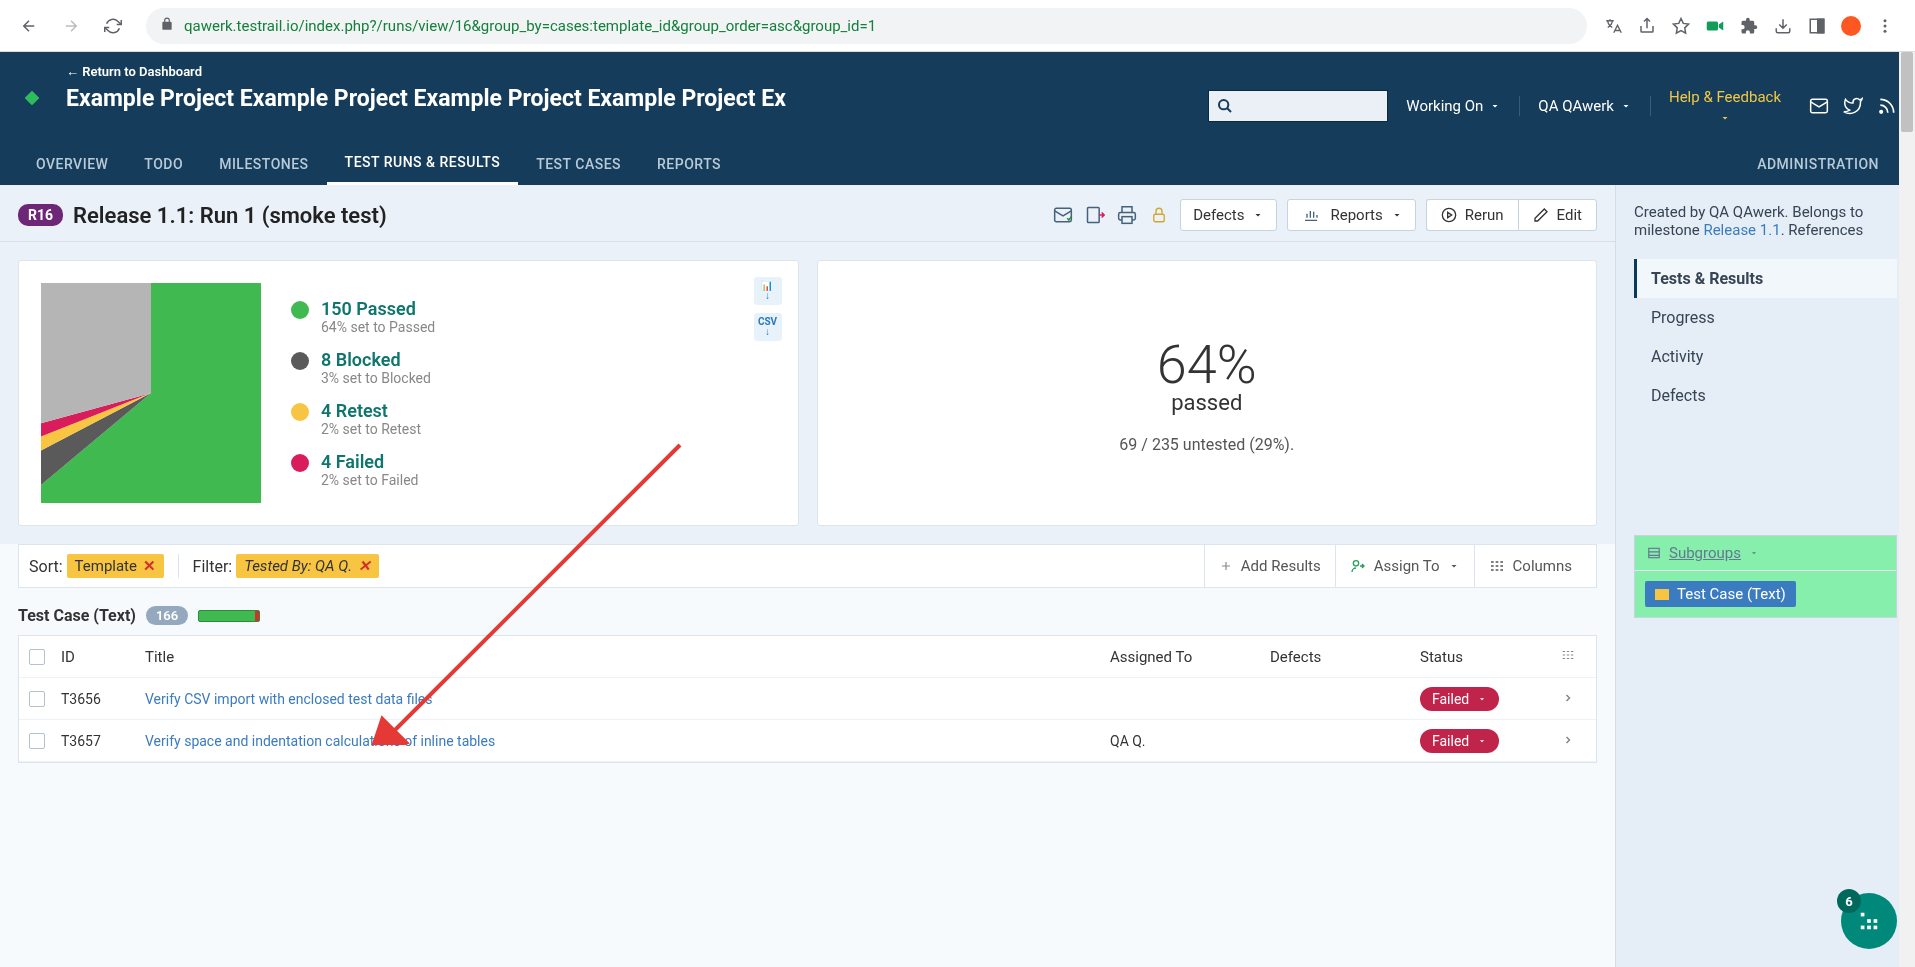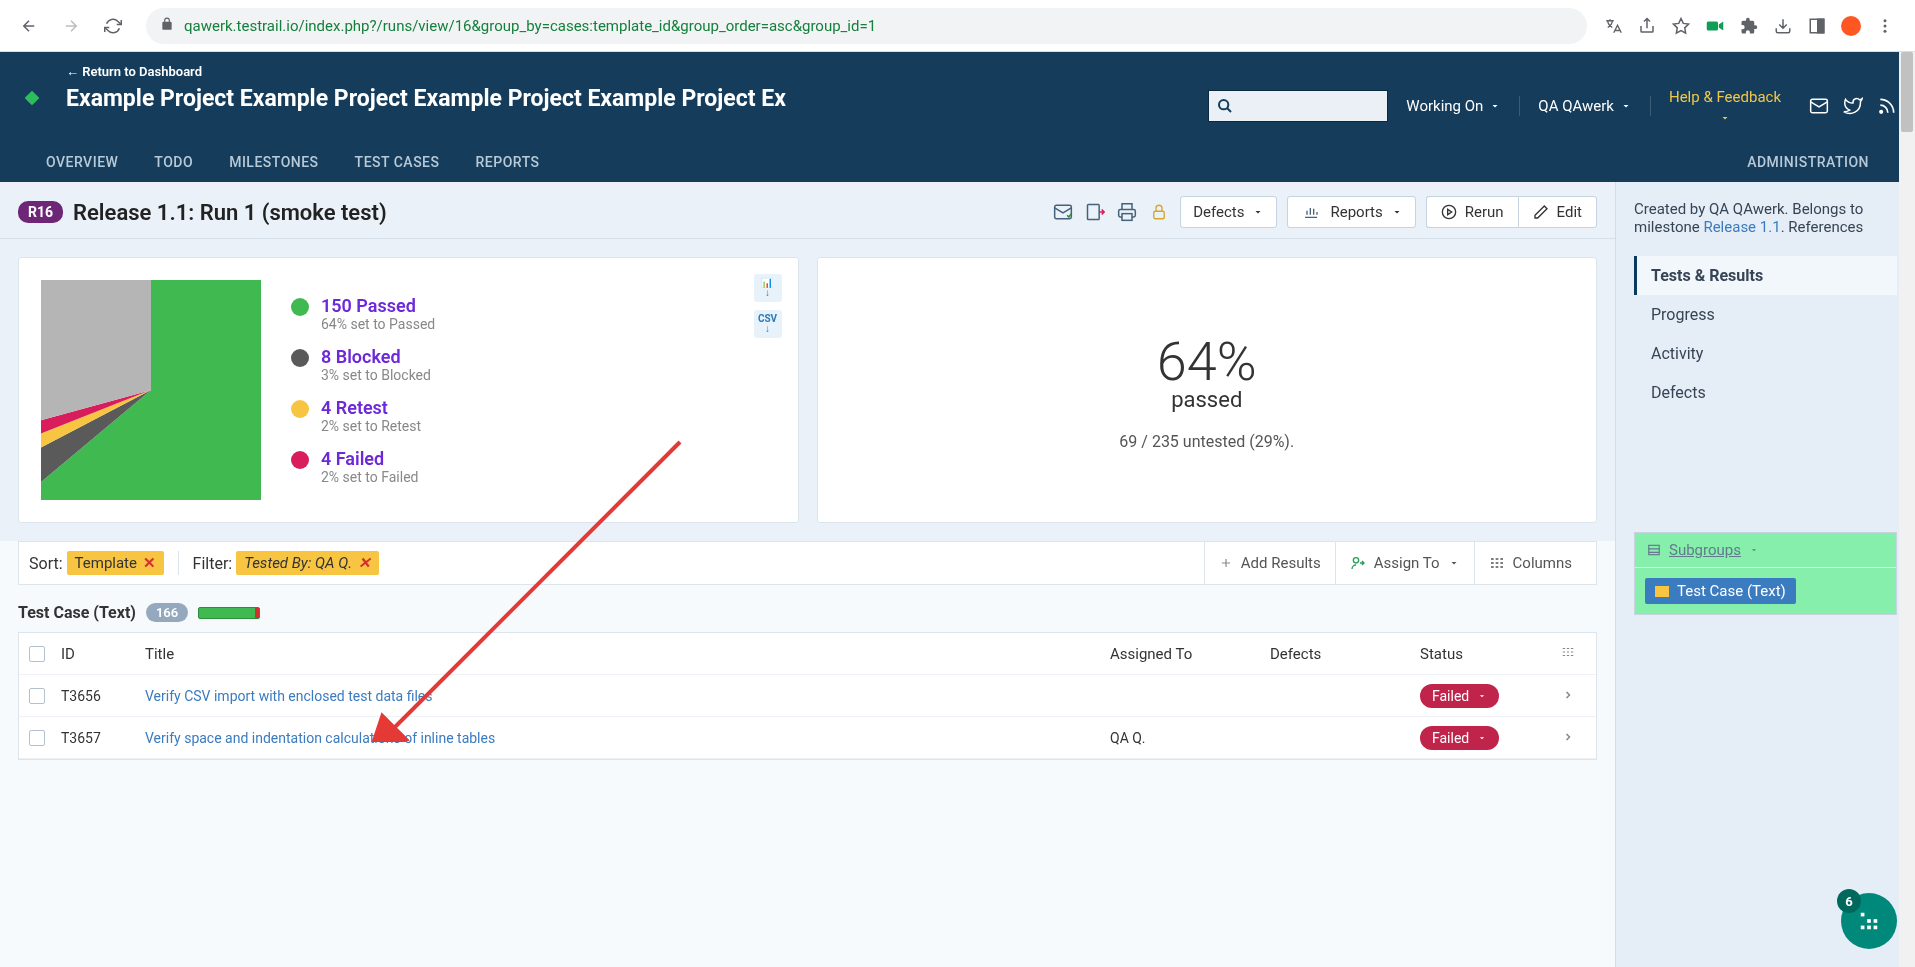--- a/index.html
+++ b/index.html
@@ -26,21 +26,21 @@
 .project-title { font-size:23px; font-weight:700; color:#fff; margin-top:6px; white-space:nowrap; overflow:hidden; }
 .header-right { margin-left:auto; display:flex; align-items:center; gap:12px; margin-top:20px;}
 .search-box { width:180px; height:32px; background:#eaf0f5; border:1px solid #0a2a40; display:flex;align-items:center; padding:0 8px; }
 .search-box svg { color:#153c5a; }
 .hdr-menu { font-size:15px; cursor:pointer; display:flex; align-items:center; gap:6px; padding:4px 6px;}
 .hdr-divider { width:1px; height:20px; background:#3a5c77; }
 .help-link { color:#f0c846;flex-direction:column; }
 .hdr-icons { display:flex; gap:14px; margin-left:10px; }
 .hdr-icons span { width:20px; height:20px; display:flex;align-items:center;justify-content:center;}
 
-.tabs-row { display:flex; align-items:center; padding:0 28px; margin-top:14px; border-bottom:0; }
+.tabs-row { display:flex; align-items:center; padding:0 18px; margin-top:14px; border-bottom:0; }
 .tab { padding:12px 18px; color:#b8cad8; font-size:14px; letter-spacing:0.5px; font-weight:500; }
 .tab.active { color:#fff; border-bottom:3px solid #fff; }
 .tab-admin { margin-left:auto; }
 
 
 .content-wrap { display:flex; height: calc(100vh - 165px); position:relative; }
 .main-col { flex:1; padding:0; overflow:auto; position:relative; }
 .side-col { width:300px; background:#e5eef6; border-left:1px solid #d3dde6; padding:18px 18px; font-size:15px; color:#374455; }
 .side-col a { color:#3b7bbf; text-decoration:none; }
 
@@ -57,21 +57,21 @@
 .btn-group-split .half:last-child { border-radius:0 3px 3px 0; }
 
 .cards-row { display:flex; gap:18px; padding:18px; background:#eaf1f8; }
 .card { background:#fff; border:1px solid #dde5ec; border-radius:3px; flex:1; padding:22px; position:relative; }
 .card.pie { display:flex; align-items:center; gap:30px; }
 .pie-chart { width:220px; height:220px; position:relative; }
 .pie-chart svg { transform: rotate(-90deg); }
 .legend { display:flex; flex-direction:column; gap:14px; }
 .legend-item { display:flex; gap:12px; align-items:flex-start; }
 .legend-dot { width:18px; height:18px; border-radius:50%; flex-shrink:0; margin-top:3px;}
-.legend-main { font-size:18px; font-weight:600; color:#6d28d9; }
+.legend-main { font-size:18px; font-weight:600; color:#0f766e; }
 .legend-sub { font-size:14px; color:#888; }
 .card-actions { position:absolute; top:16px; right:16px; display:flex; flex-direction:column; gap:8px; }
 .card-action { width:28px; height:28px; background:#e8f2fa; border-radius:3px; display:flex;align-items:center;justify-content:center; font-size:10px; font-weight:bold; color:#2a7ab9; flex-direction:column; line-height:1;}
 
 .big-pct { text-align:center; }
 .big-pct .num { font-size:54px; font-weight:300; color:#333; }
 .big-pct .lbl { font-size:22px; color:#333; margin-top:-6px; }
 .big-pct .sub { font-size:16px; color:#555; margin-top:20px; }
 
 
@@ -260,20 +260,21 @@
               <circle cx="5" cy="19" r="1.5" fill="currentColor"></circle>
             </svg>
           </span>
       </div>
     </div>
   </div>
   <div class="tabs-row">
     <div class="tab">OVERVIEW</div>
     <div class="tab">TODO</div>
     <div class="tab">MILESTONES</div>
+    <div class="tab active">TEST RUNS &amp; RESULTS</div>
     <div class="tab">TEST CASES</div>
     <div class="tab">REPORTS</div>
     <div class="tab tab-admin">ADMINISTRATION</div>
   </div>
 </div>
 
 <div class="content-wrap">
   <div class="main-col">
 
     <div class="page-bar">

